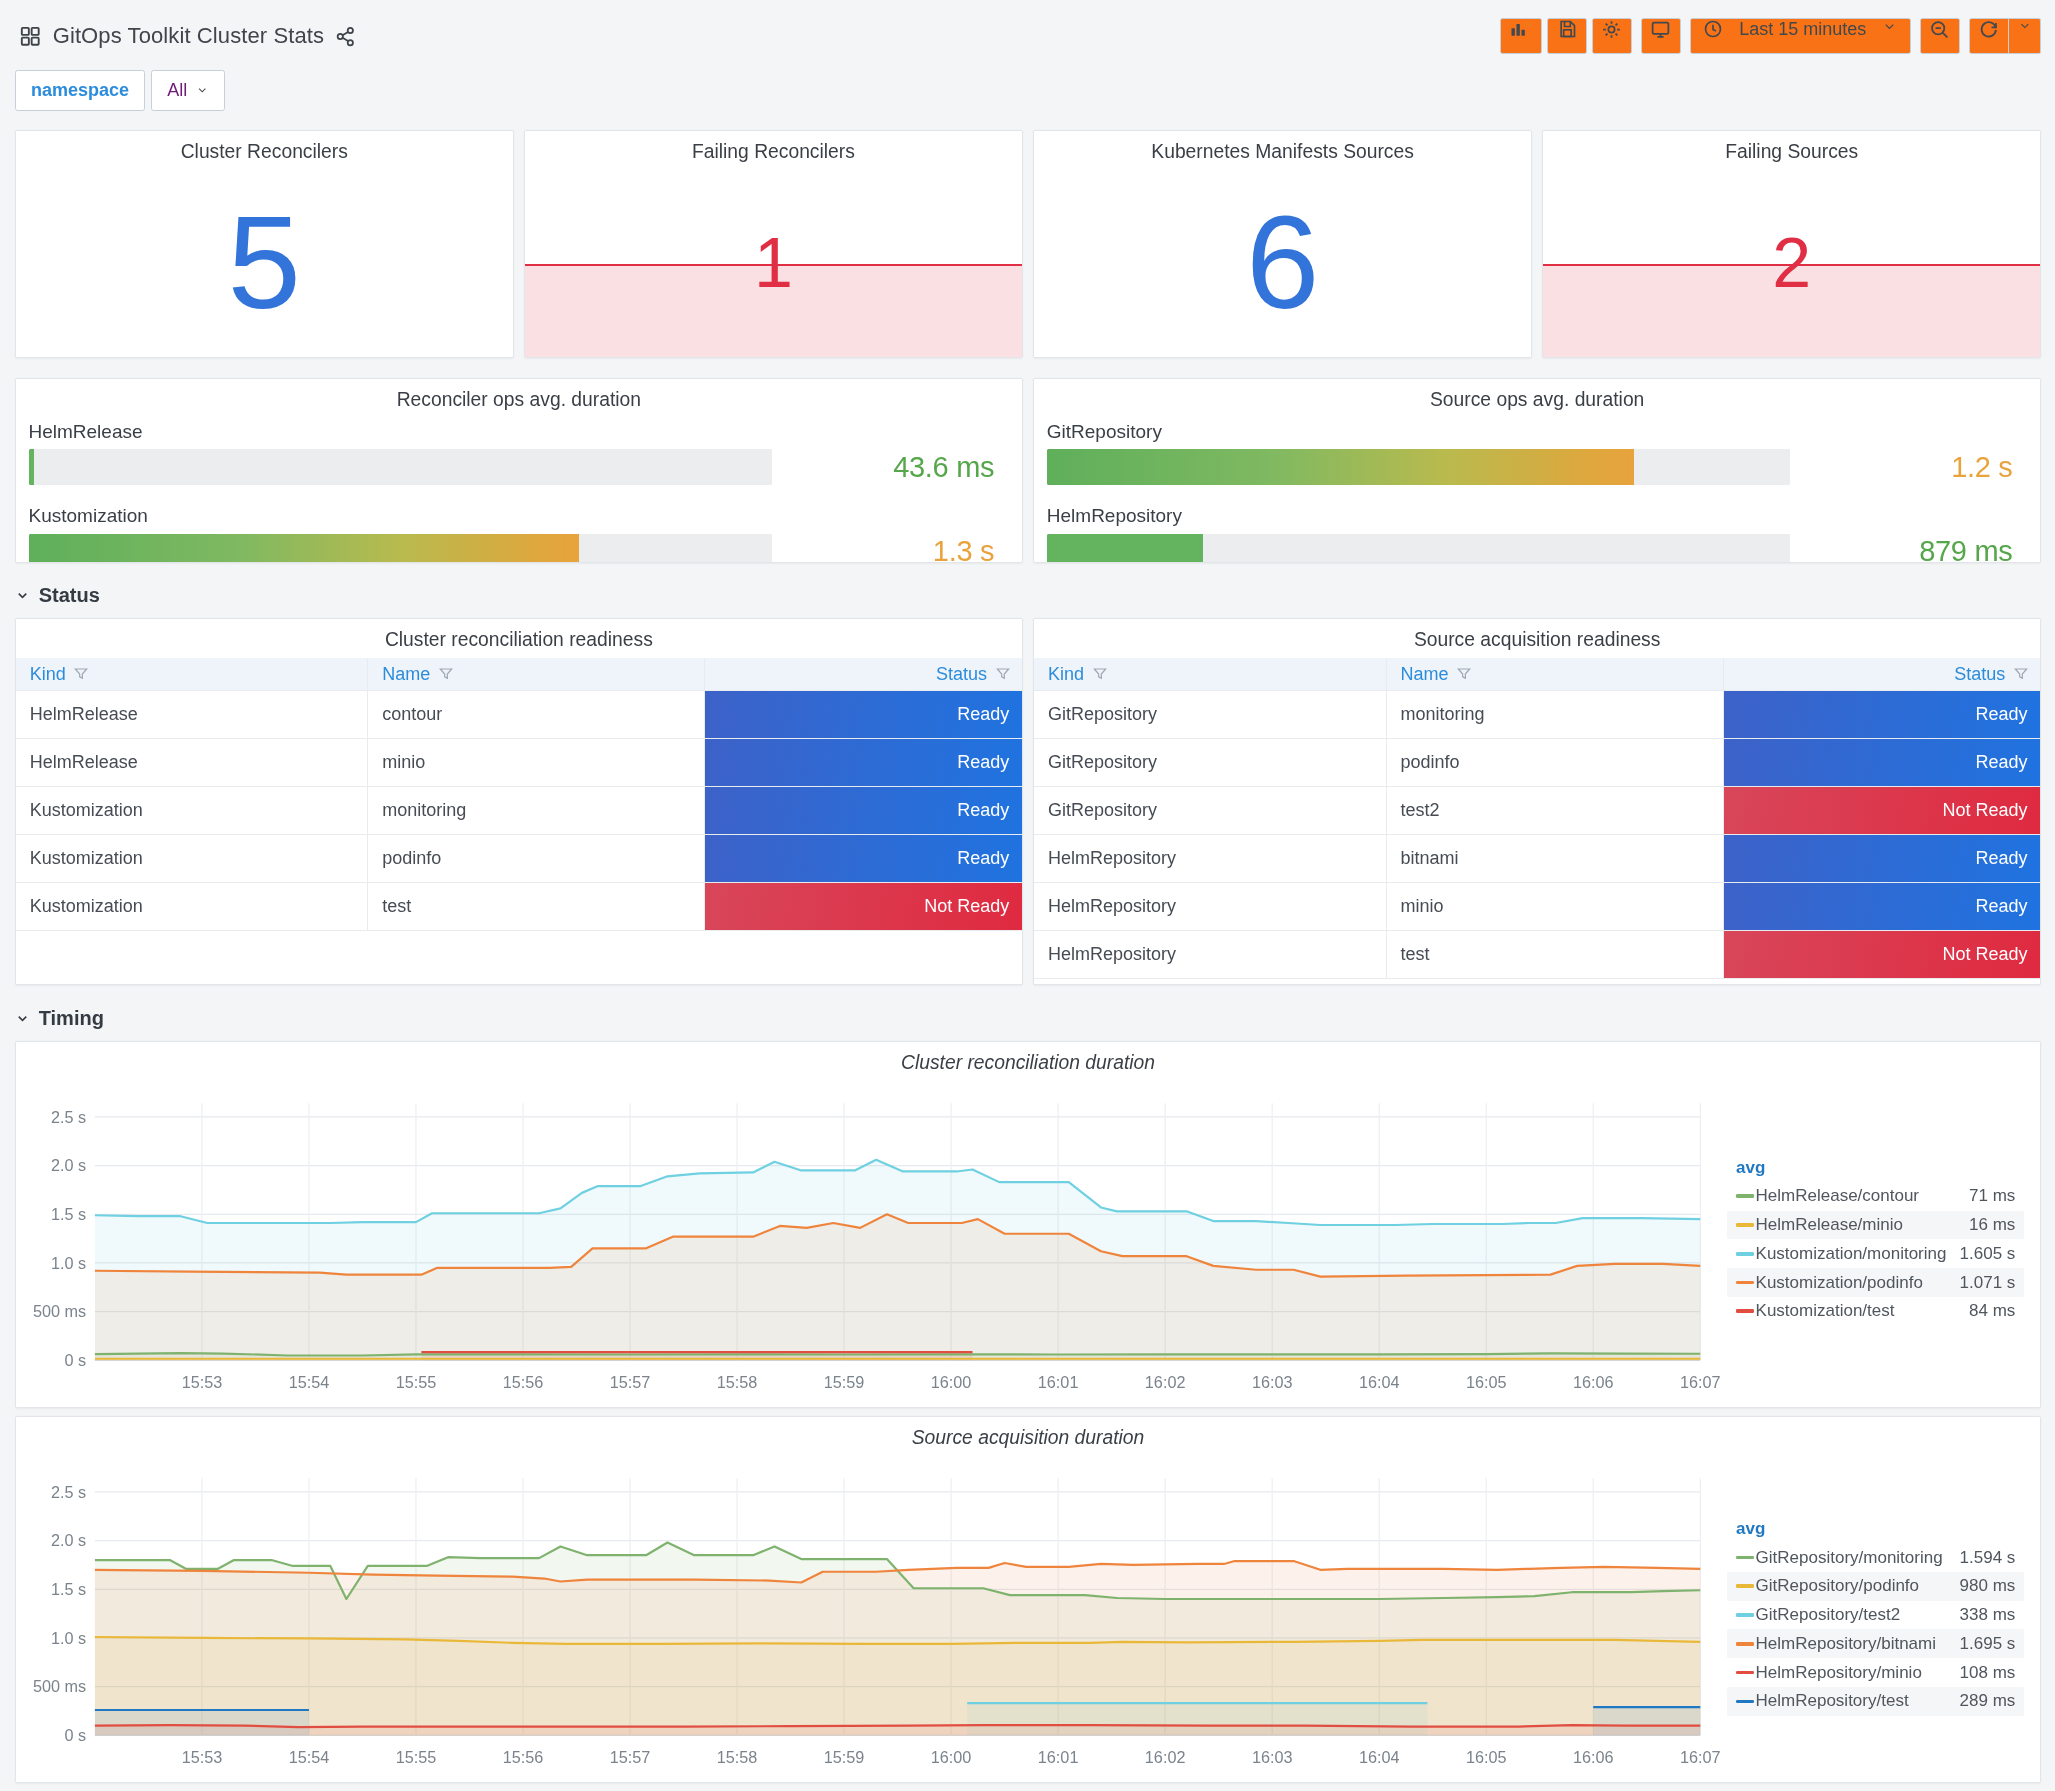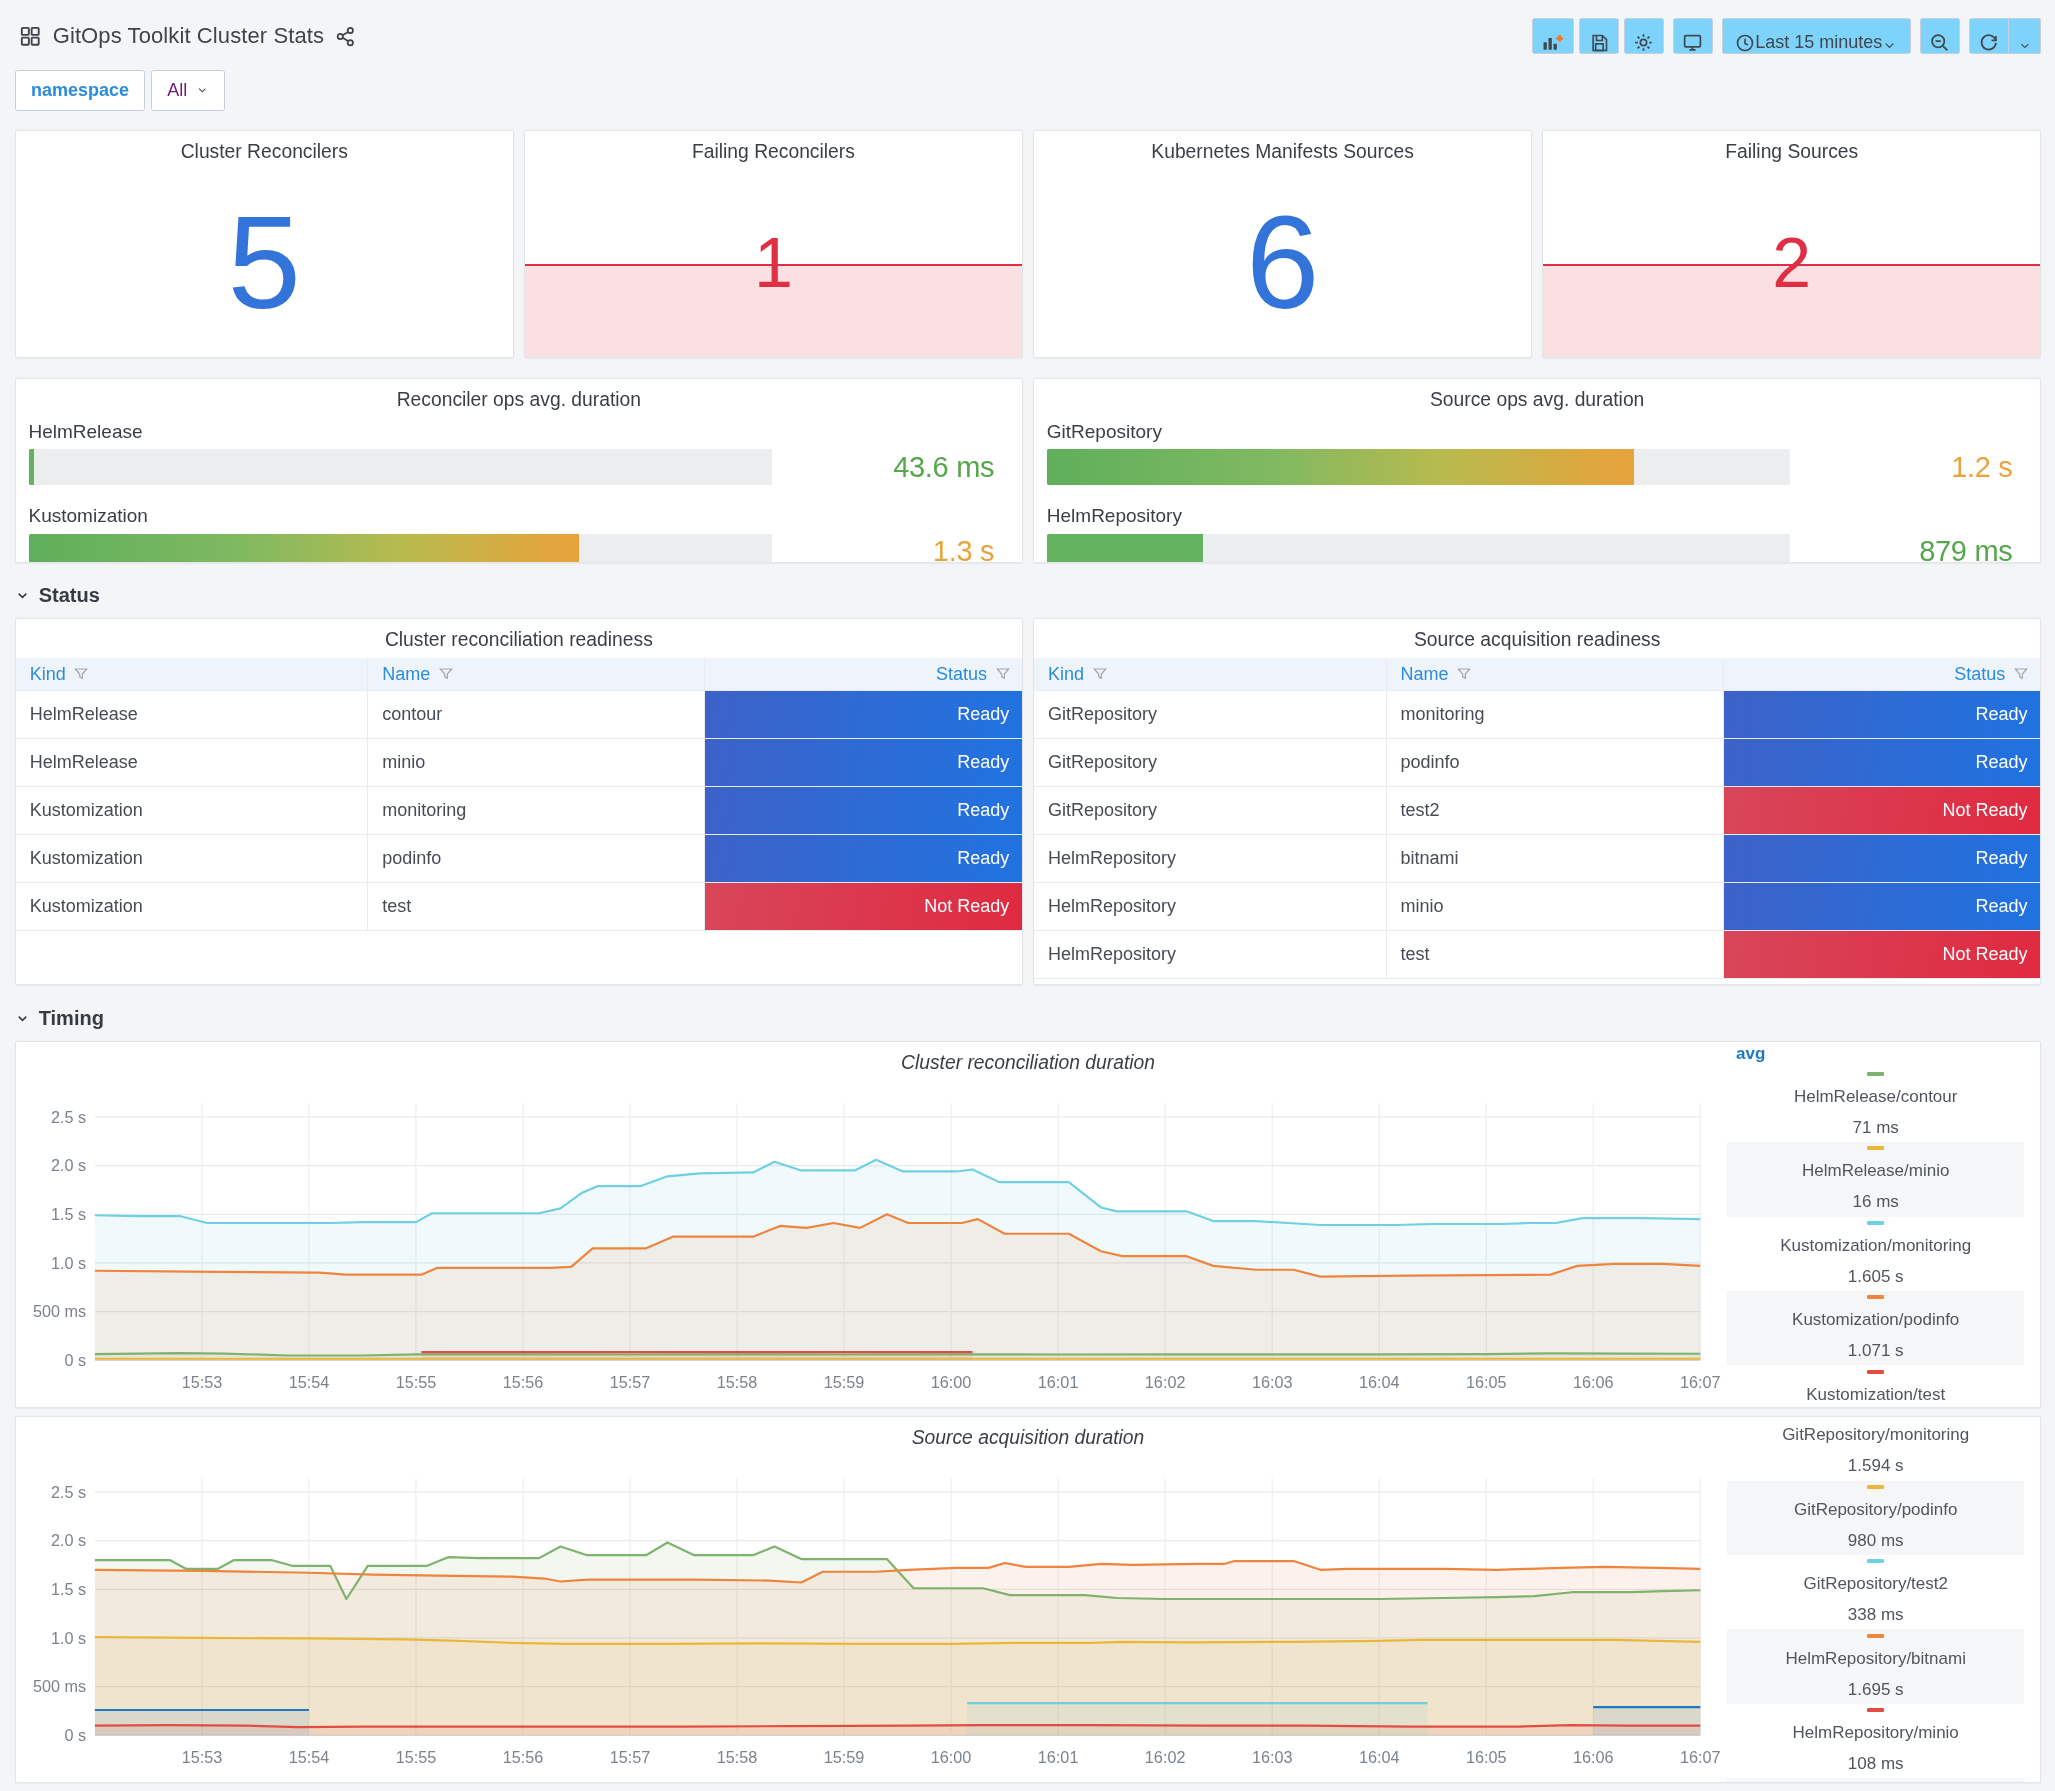--- a/index.html
+++ b/index.html
@@ -13,22 +13,22 @@
   svg.ic { display:block; }
 
   
   .dash-header { display:flex; align-items:center; padding:15px 15px 0 19px; height:57px; }
   .dash-title-wrap { display:flex; align-items:center; gap:11.2px; }
   .dash-title { font-size:22px; font-weight:500; color:#41444B; letter-spacing:0.1px; }
   .hdr-icon { color:#3E434A; }
   .toolbar { margin-left:auto; display:flex; align-items:center; gap:8.7px; }
   .tb-group { display:flex; gap:5px; }
   .tb-btn {
-    display:flex; align-items:flex-end; justify-content:center; gap:0;
-    background:#7dd3fc; border:0.6px solid #C7D0D9; border-radius:2.5px;
+    display:flex; align-items:flex-start; justify-content:center; gap:16px;
+    background:#f97316; border:0.6px solid #C7D0D9; border-radius:2.5px;
     height:36px; min-width:40px; padding:0 8.7px; cursor:pointer; color:#41484E;
   }
   .tb-time { font-size:18px; font-weight:500; padding:0 12.5px; }
   .tb-split { display:flex; }
   .tb-split .tb-btn:first-child { border-radius:2.5px 0 0 2.5px; }
   .tb-split .tb-btn:last-child { border-radius:0 2.5px 2.5px 0; border-left:none; min-width:32px; }
 
   
   .var-row { display:flex; gap:6.2px; margin:12.5px 15px 0; height:41px; }
   .var-label, .var-value {
@@ -88,21 +88,21 @@
   .st-ready { background:linear-gradient(100deg,#3D62C8 0%,#1F73E0 100%); }
   .st-notready { background:linear-gradient(100deg,#D8465A 0%,#DF2A40 100%); }
 
   
   .chart-panel { margin:8.7px 15px 0; height:367px; }
   .chart-panel .panel-title { height:36px;font-style:italic; }
   .chart-body { display:flex; height:325px; }
   .plot-wrap { flex:1; padding-left:3.7px; }
   .legend { width:320px; padding:0 16px 0 3.7px; display:flex; flex-direction:column; justify-content:center; }
   .legend-hdr { text-align:left; font-size:17px; font-weight:700; color:#1F78C1; padding:3.7px 8.7px; cursor:pointer; }
-  .legend-row { display:flex; align-items:center; gap:11px; padding:4.4px 8.7px; border-radius:1.2px; cursor:pointer;flex-direction:column; }
+  .legend-row { display:flex; align-items:center; gap:2px; padding:4.4px 8.7px; border-radius:1.2px; cursor:pointer; }
   .legend-row:nth-child(odd) { background:#F5F6F8; }
   .legend-dash { width:17.5px; height:3.7px; border-radius:1.2px; flex:none; }
   .legend-name { font-size:17px; color:#50565E; flex:1; white-space:nowrap; }
   .legend-val { font-size:17px; color:#50565E;text-align:center; }
 </style>
 </head>
 <body>
 
 <div class="dash-header">
   <div class="dash-title-wrap">

